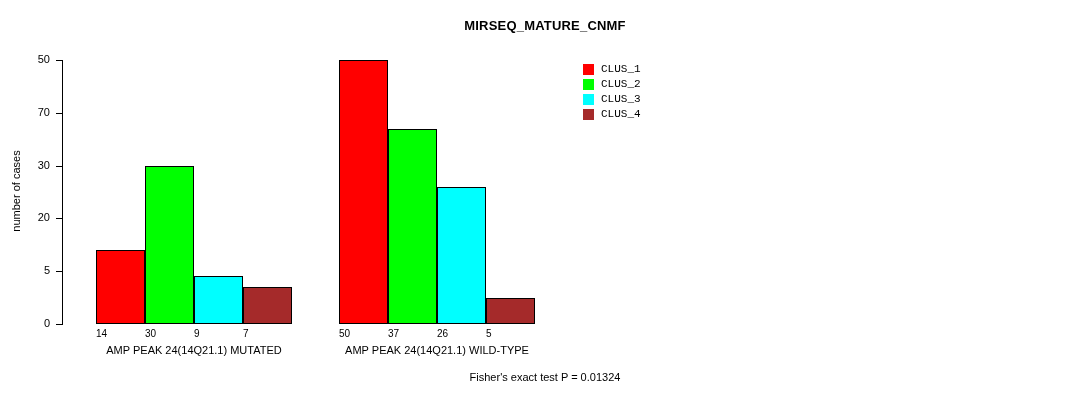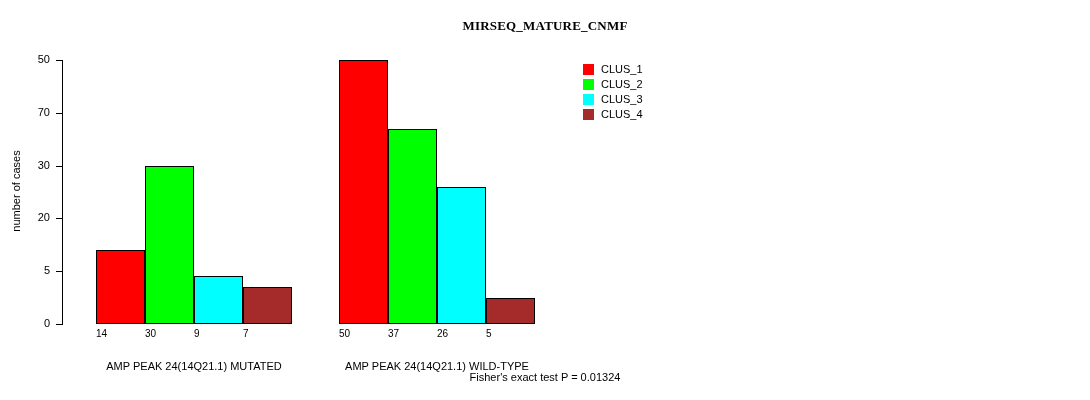--- a/index.html
+++ b/index.html
@@ -20,21 +20,20 @@
   .chart-title {
     position: absolute;
     left: 0;
     top: 18px;
     width: 1090px;
     text-align: center;
     font-size: 13px;
     font-weight: bold;
     letter-spacing: 0.2px;
     white-space: nowrap;
-    font-family: Liberation Serif, serif;
   }
 
   
   .plot-area {
     position: absolute;
     left: 0;
     top: 0;
     width: 1090px;
     height: 400px;
   }
@@ -91,21 +90,20 @@
     font-size: 10px;
     white-space: nowrap;
   }
 
   .group-label {
     position: absolute;
     top: 344px;
     font-size: 11px;
     text-align: center;
     white-space: nowrap;
-    margin-top: 16px;
   }
 
   
   .legend {
     position: absolute;
     left: 583px;
     top: 62px;
   }
   .legend-row {
     display: flex;
@@ -116,20 +114,21 @@
   .legend-swatch {
     width: 11px;
     height: 11px;
     display: inline-block;
   }
   .legend-label {
     font-size: 11px;
     margin-left: 7px;
     white-space: nowrap;
     line-height: 1;
+    font-family: Liberation Mono, monospace;
   }
 
   
   .footer-note {
     position: absolute;
     left: 0;
     top: 371px;
     width: 1090px;
     text-align: center;
     font-size: 11px;

